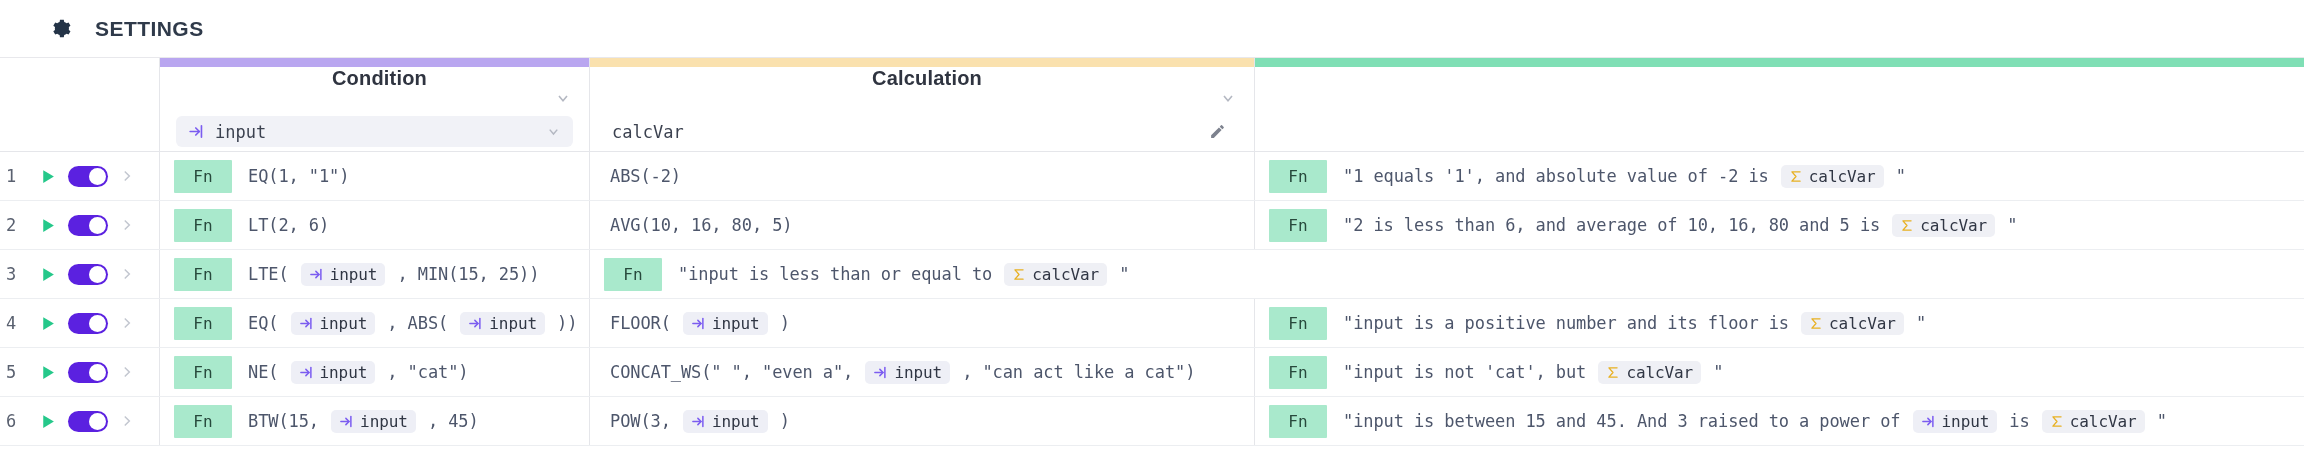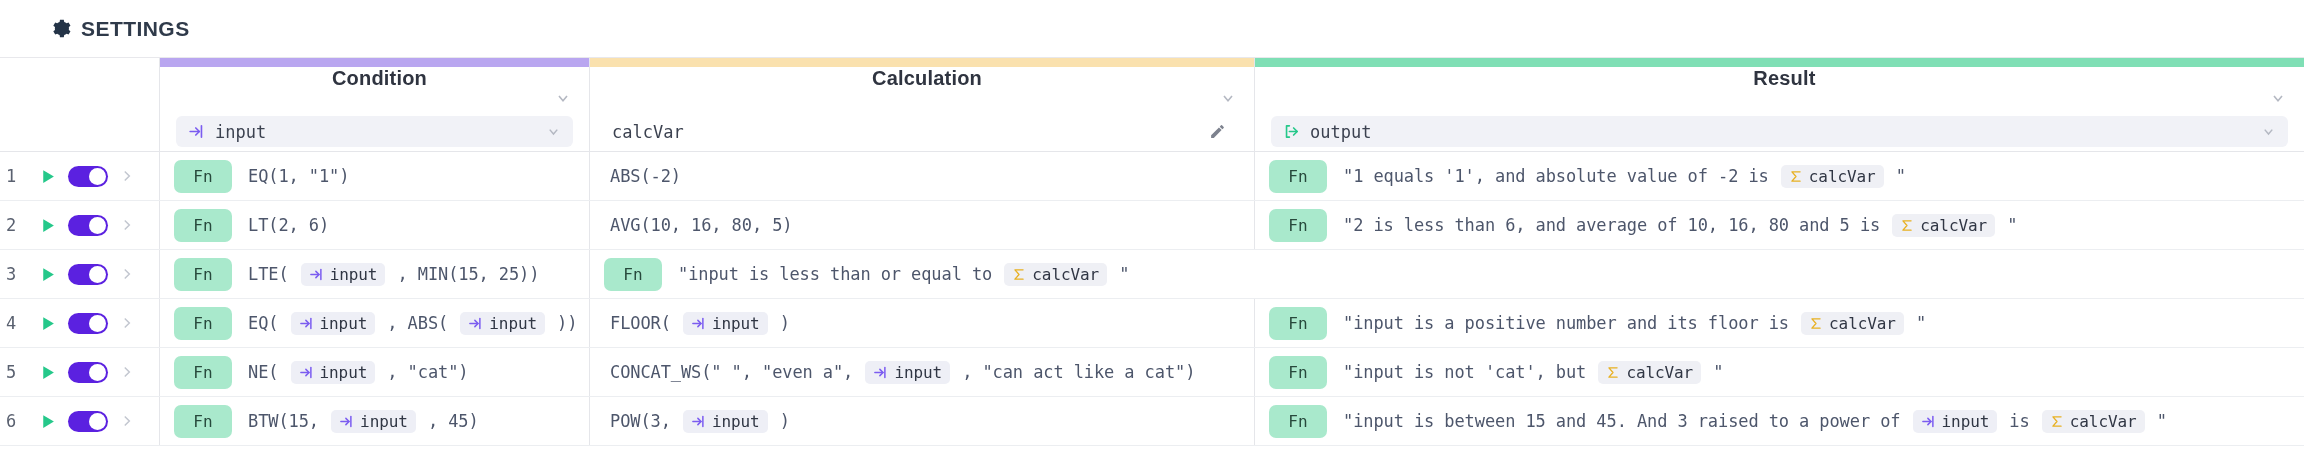--- a/index.html
+++ b/index.html
@@ -16,21 +16,21 @@
     height: 58px;
     background: #ffffff;
     border-bottom: 1px solid #e8e8ec;
     display: flex;
     align-items: center;
     padding-left: 26px;
   }
   .tab {
     display: flex;
     align-items: center;
-    gap: 10px;
+    gap: 24px;
     height: 58px;
     padding: 0 26px;
     font-size: 21px;
     font-weight: 600;
     letter-spacing: .45px;
     color: #2f3a4a;
     cursor: pointer;
     position: relative;
     user-select: none;
   }
@@ -194,21 +194,21 @@
     white-space: nowrap;
   }
   .cell.c-cond { width: 430px;  flex: 0 0 430px; }
   .cell.c-calc { width: 665px;  flex: 0 0 665px; padding-left: 20px; }
   .cell.c-res  { width: 1049px; flex: 0 0 1049px; border-right: none; padding-left: 14px; }
 
   .fnchip {
     flex: 0 0 auto;
     width: 58px; height: 33px;
     background: #a9e9cc;
-    border-radius: 7px;
+    border-radius: 1px;
     display: flex;
     align-items: center;
     justify-content: center;
     font-family: "DejaVu Sans Mono", "Liberation Mono", monospace;
     font-size: 16px;
     color: #27493c;
     margin-right: 16px;
     cursor: pointer;
   }
 
@@ -308,45 +308,20 @@
             <svg width="17" height="17" viewBox="0 0 24 24" fill="#7d828e">
               <path d="M3 17.25V21h3.75L17.81 9.94l-3.75-3.75L3 17.25zM20.71 7.04a1 1 0 000-1.41l-2.34-2.34a1 1 0 00-1.41 0l-1.83 1.83 3.75 3.75 1.83-1.83z"></path>
             </svg>
           </span>
         </div>
       </div>
     </div>
 
     <div class="col c-res">
       <div class="colband band-green"></div>
-      <div class="colhead">
-        <span class="title">Result</span>
-        <span class="chev">
-          <svg width="16" height="16" viewBox="0 0 24 24" fill="none" stroke="#b4b8c2" stroke-width="2.4">
-              <polyline points="6 9 12 16 18 9"></polyline>
-            </svg>
-        </span>
-      </div>
-      <div class="varrow">
-        <div class="varpill">
-          <span class="ico">
-            <svg width="17" height="17" viewBox="0 0 24 24" fill="none" stroke="#25c88a" stroke-width="2.3" stroke-linecap="round" stroke-linejoin="round">
-              <path d="M9 4H5v16h4"></path>
-                <polyline points="15 7 20 12 15 17"></polyline>
-                <line x1="9" y1="12" x2="20" y2="12"></line>
-            </svg>
-          </span>
-          <span>output</span>
-          <span class="chev">
-            <svg width="15" height="15" viewBox="0 0 24 24" fill="none" stroke="#b4b8c2" stroke-width="2.4">
-                <polyline points="6 9 12 16 18 9"></polyline>
-              </svg>
-          </span>
-        </div>
-      </div>
     </div>
   </div>
 
   <div class="rows" id="rows-host">
       <div class="row">
         <div class="gutter">
           <span class="rownum">1</span>
           <span class="playbtn">
             <svg width="17" height="19" viewBox="0 0 24 24" fill="#25c88a">
               <polygon points="6 3 21 12 6 21"></polygon>

